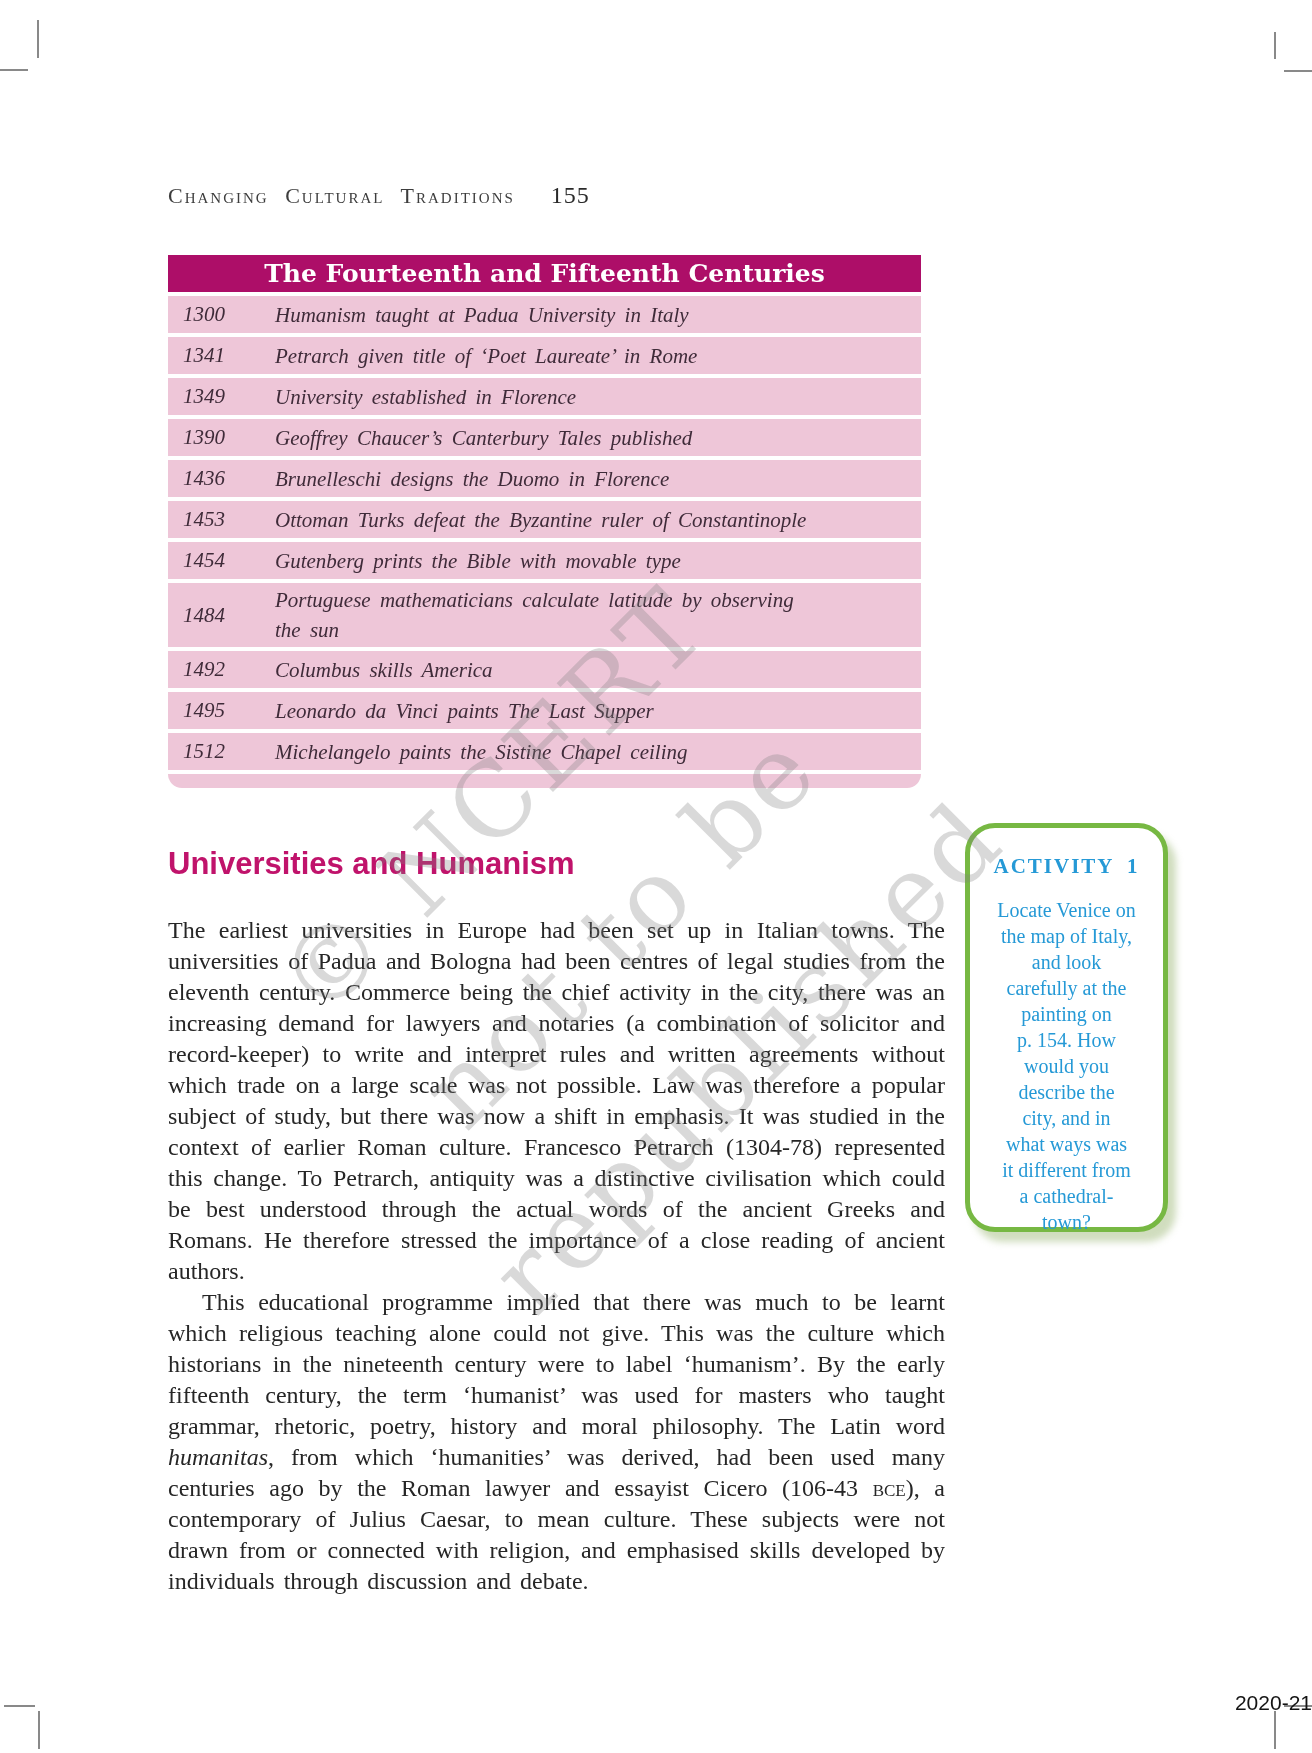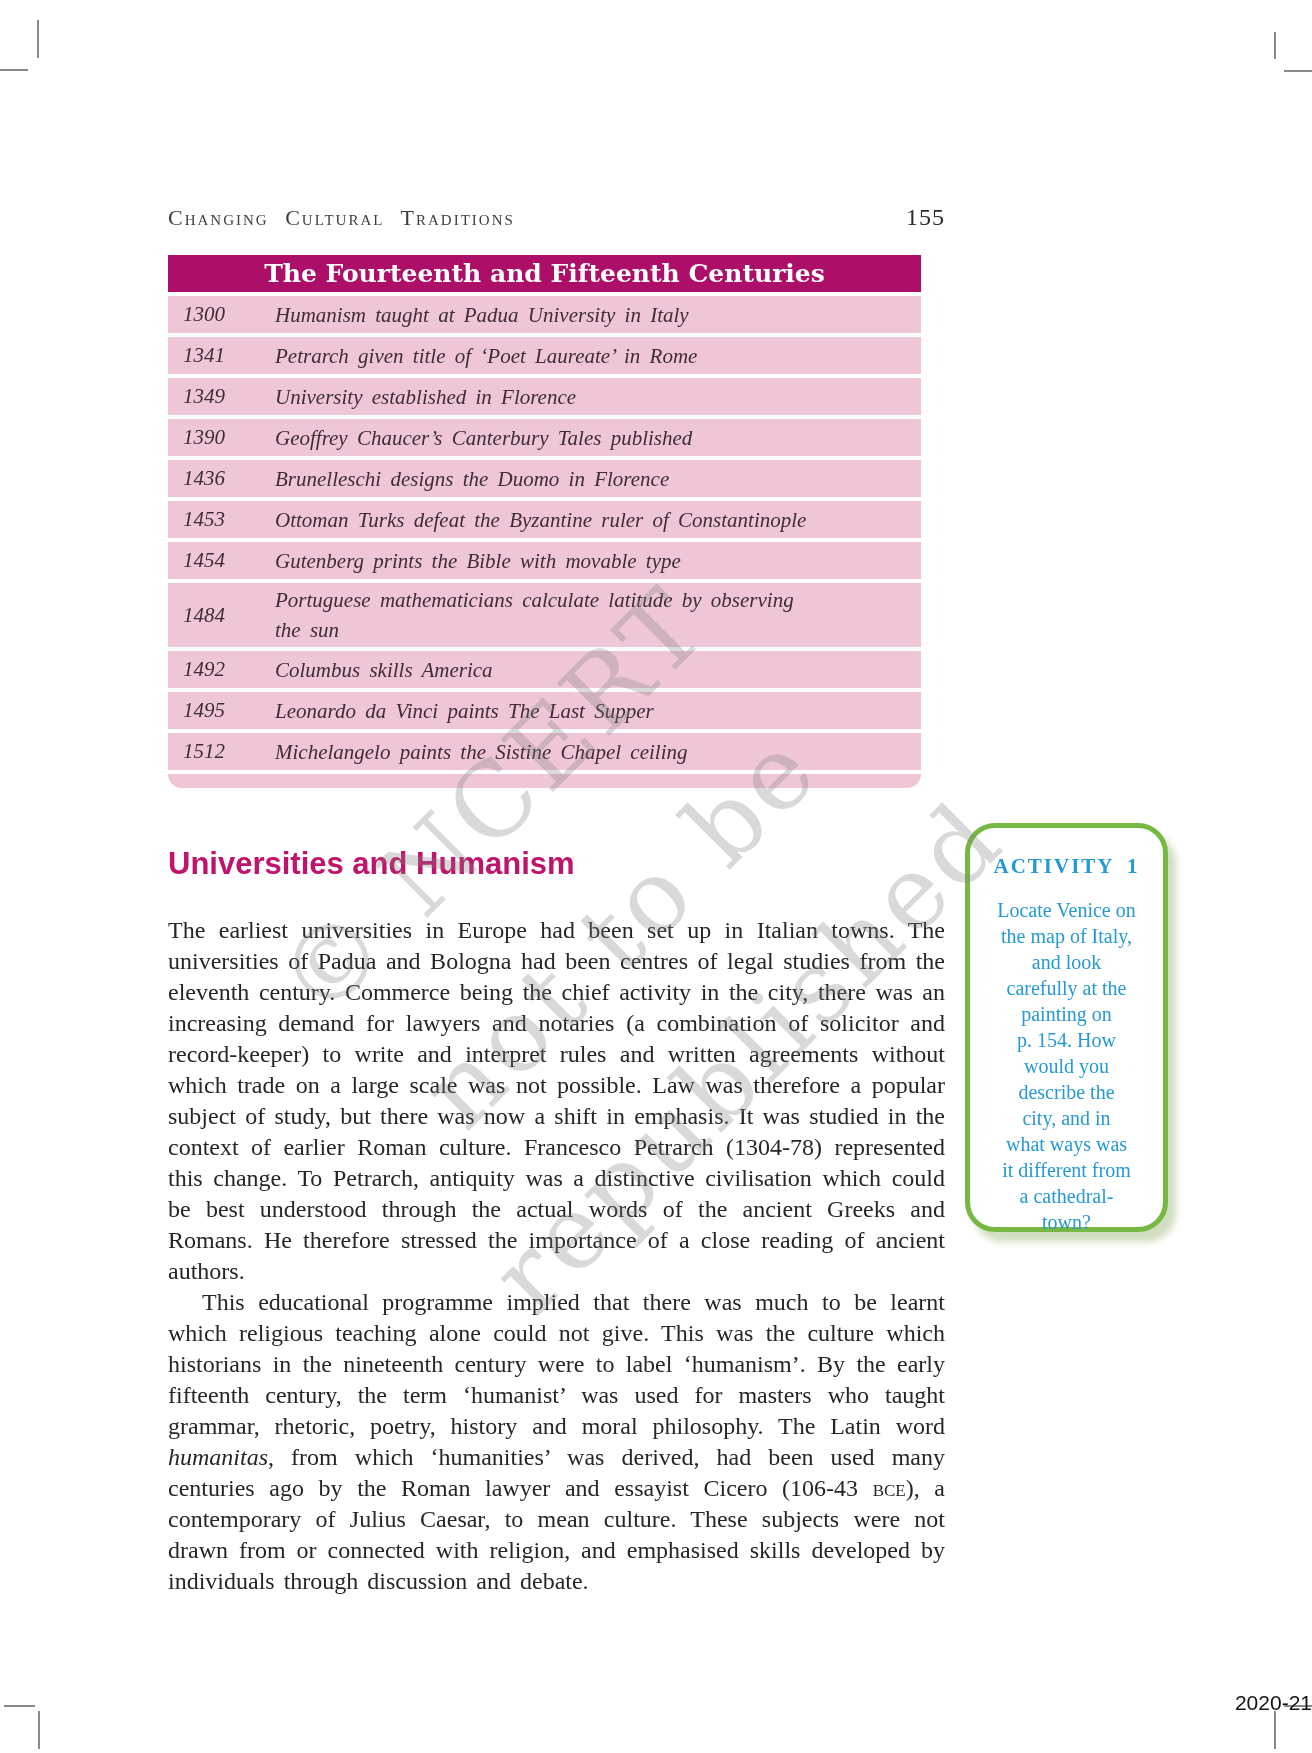--- a/index.html
+++ b/index.html
@@ -8,22 +8,22 @@
     width:1312px;height:1753px;
     background:#ffffff;
     font-family:"Liberation Serif", serif;
     overflow:hidden;
   }
   
   .mark{position:absolute;background:#898989;}
 
   
   .running-header{
-    position:absolute;left:168px;top:204px;width:777px;
-    display:flex;justify-content:space-between;align-items:baseline;gap:36px;
+    position:absolute;left:168px;top:182px;width:777px;
+    display:flex;justify-content:flex-start;align-items:baseline;gap:36px;
   }
   .running-title{
     font-variant:small-caps;font-size:22px;letter-spacing:2px;
     word-spacing:9px;color:#3d3d3d;
   }
   .page-number{font-size:24px;color:#2a2a2a;letter-spacing:1px;}
 
   
   .timeline{position:absolute;left:168px;top:255px;width:753px;}
   .tl-header{

